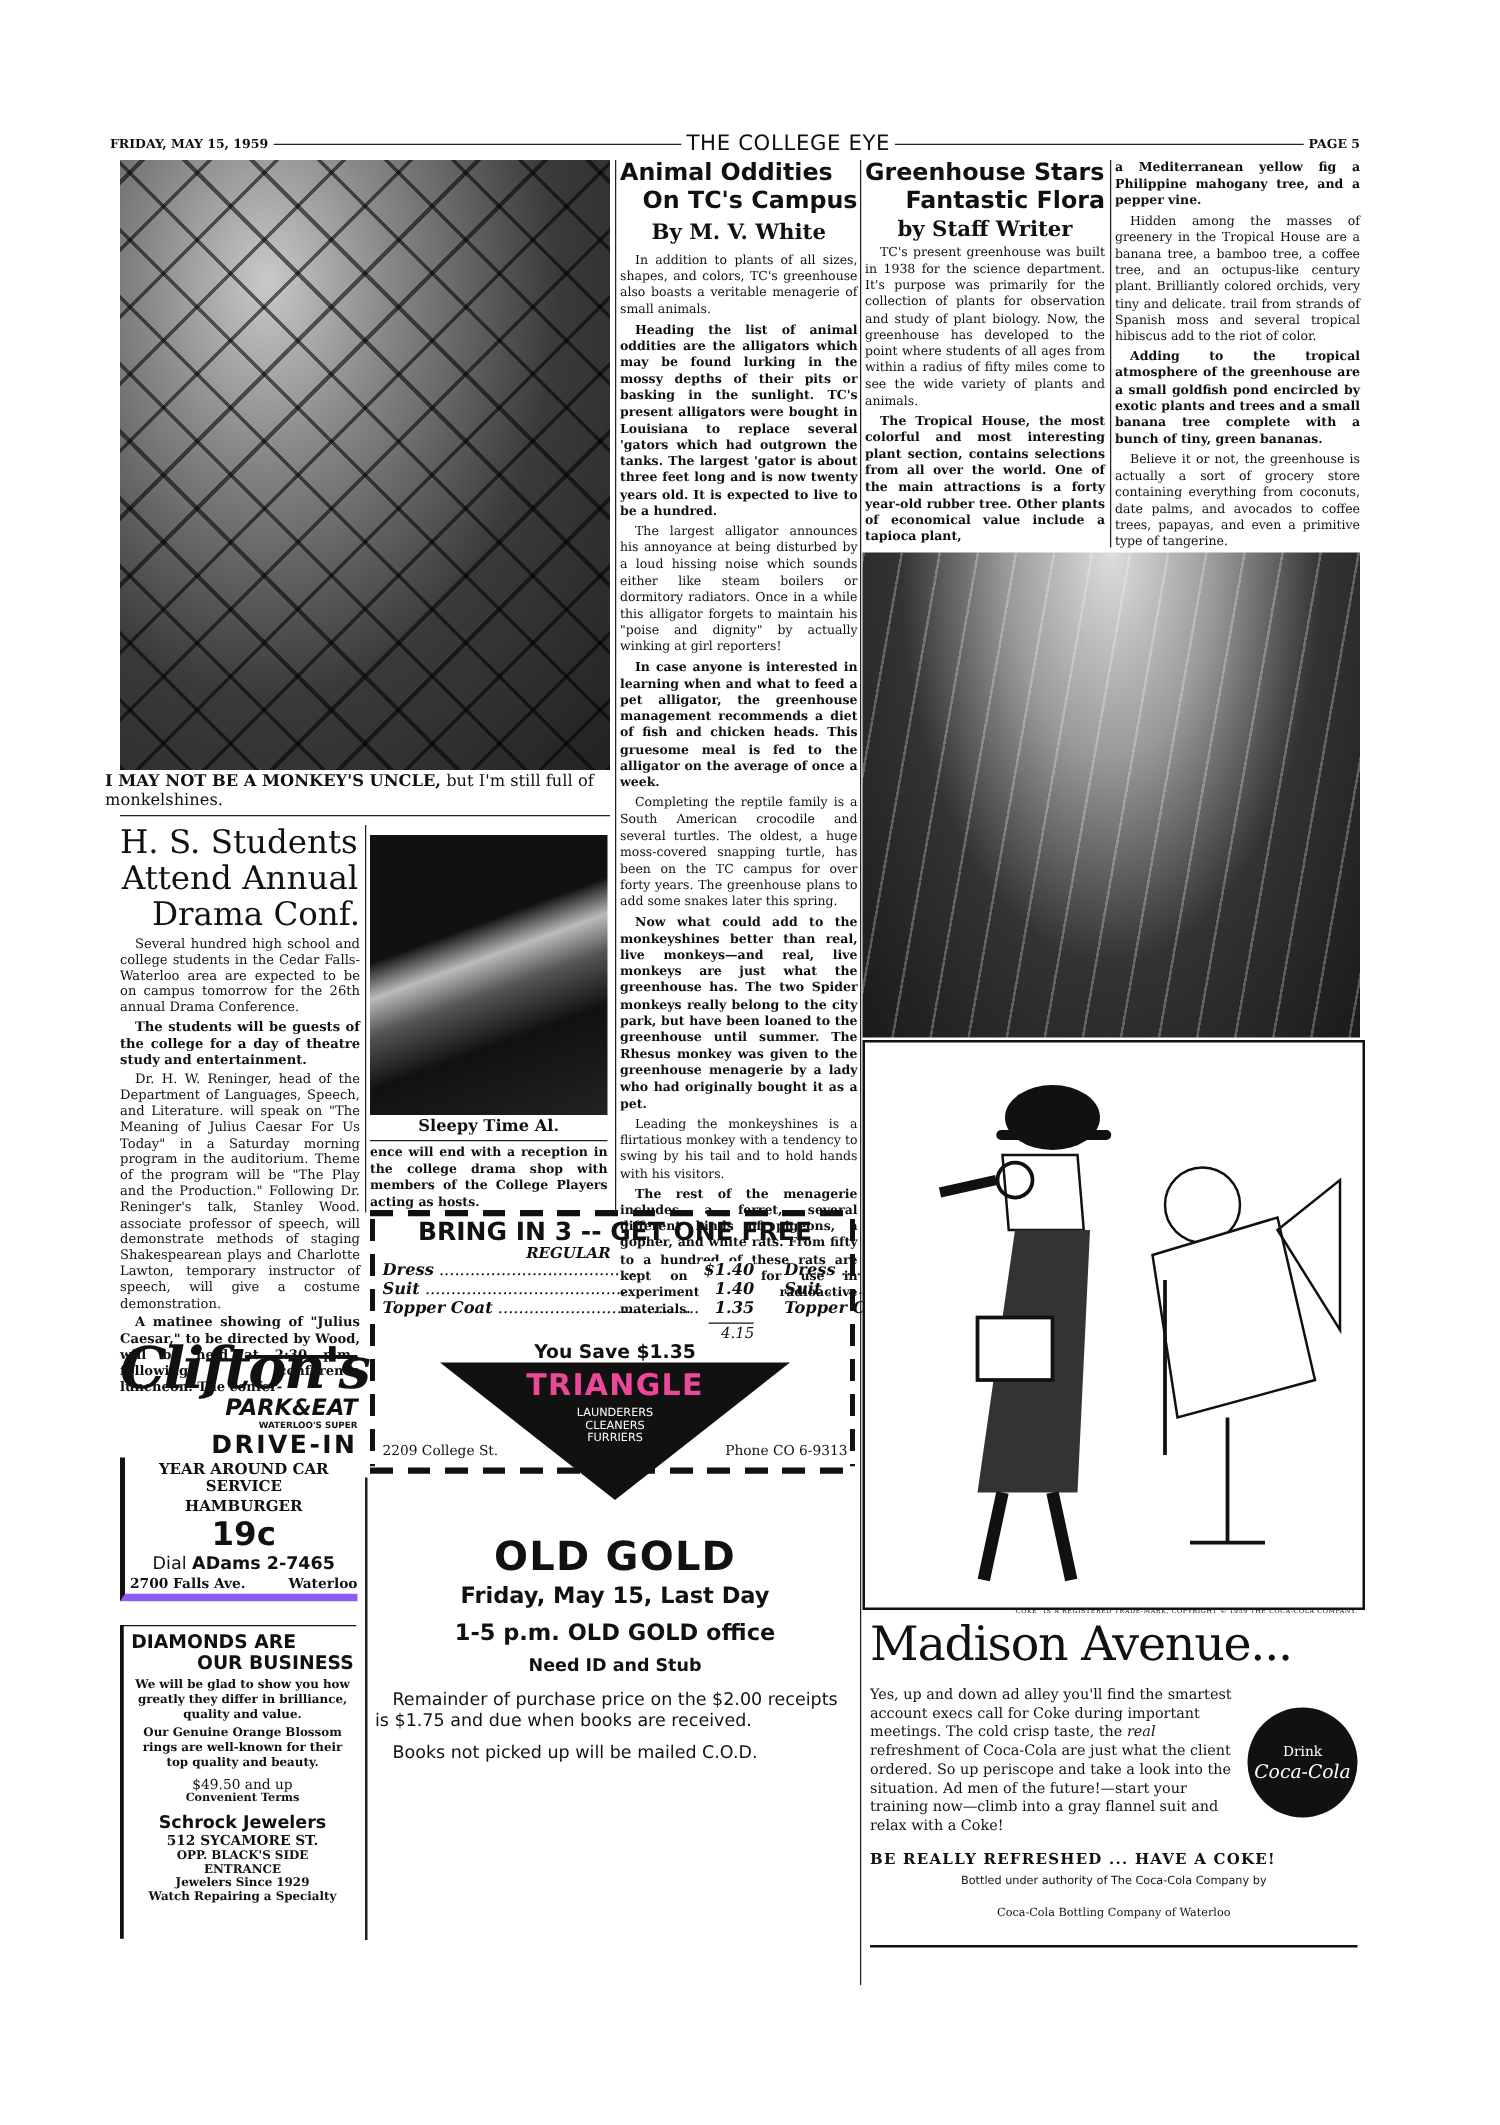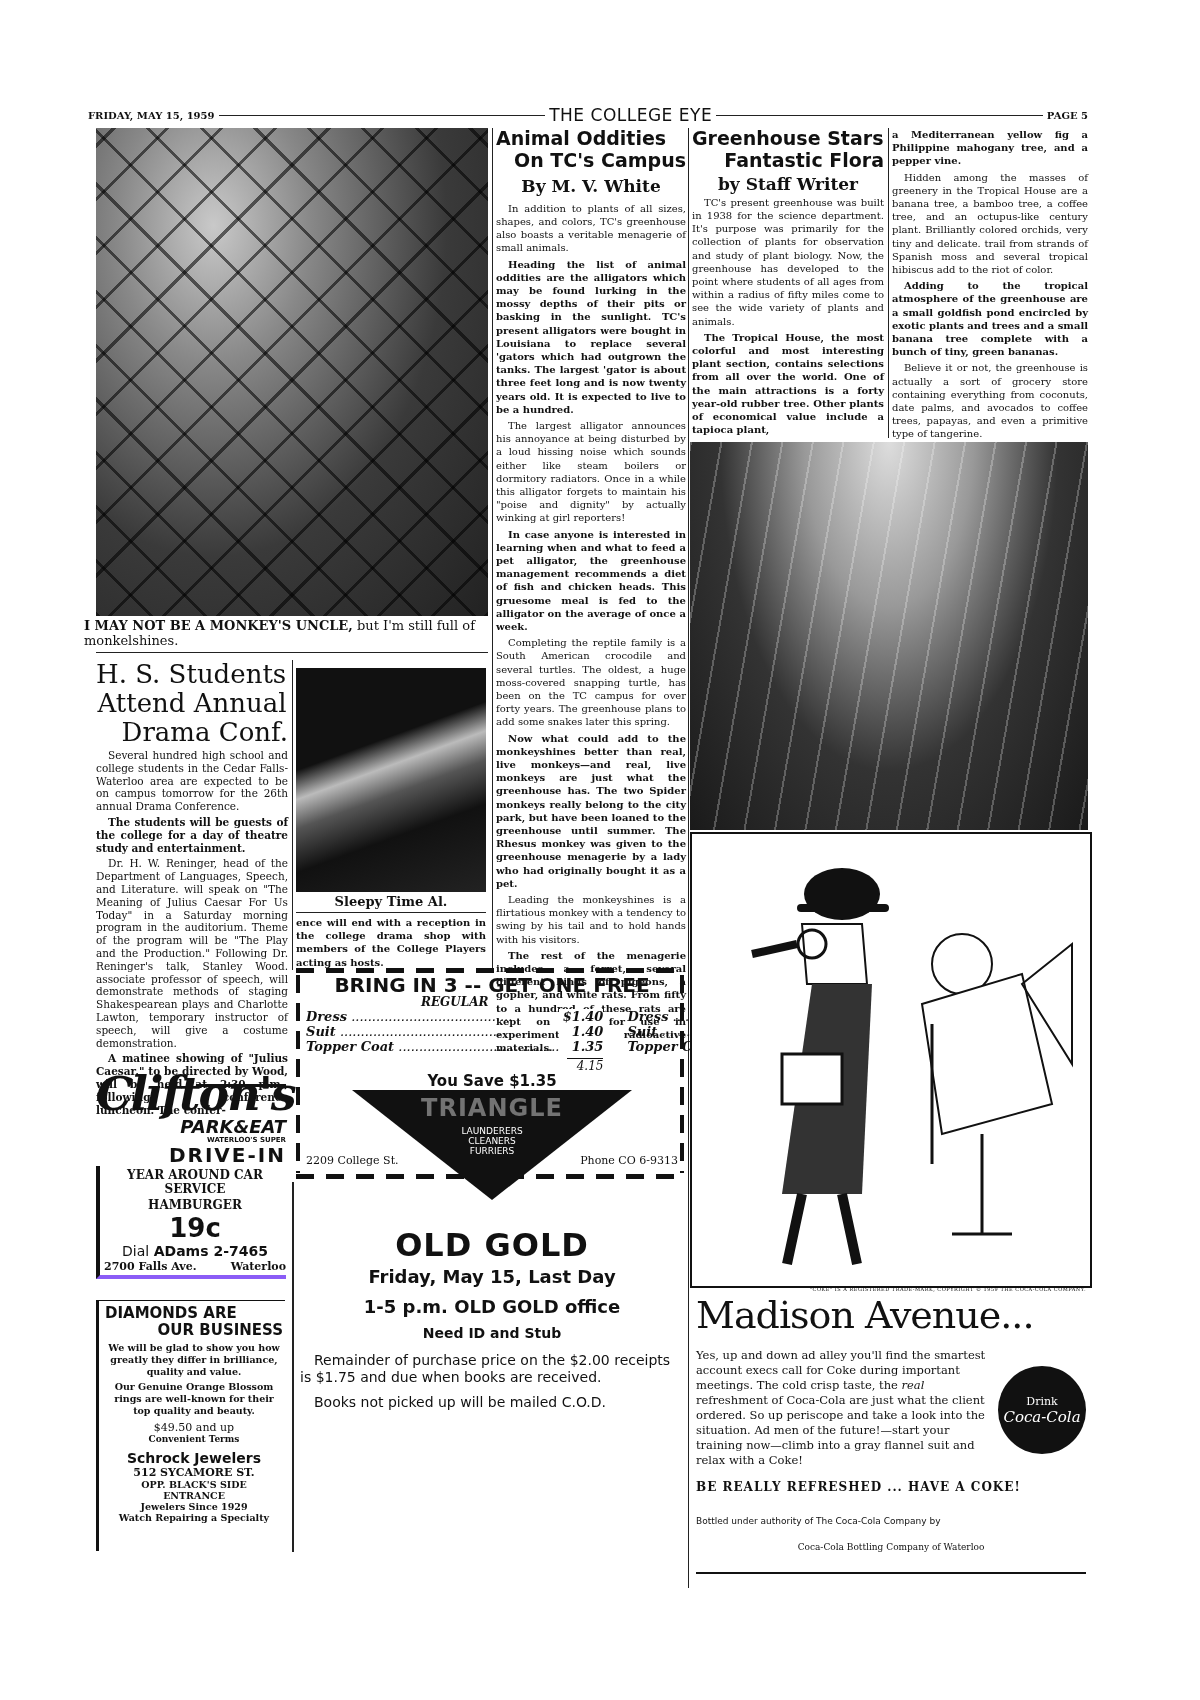--- a/index.html
+++ b/index.html
@@ -117,21 +117,21 @@
 <div class="abs sleepy" style="left:296px;top:894px;width:190px;">Sleepy Time Al.</div>
 <div class="abs hrule" style="left:296px;top:912px;width:190px;height:1px;"></div>
 <div class="abs col-text" style="left:296px;top:916px;width:190px;font-weight:bold;">ence will end with a reception in the college drama shop with members of the College Players acting as hosts.</div>
 
 <div class="abs" style="left:96px;top:1070px;width:190px;height:230px;">
   <div style="font-family:'DejaVu Serif',serif;font-style:italic;font-weight:bold;font-size:46px;line-height:48px;letter-spacing:-2px;">Clifton's</div>
   <div style="position:absolute;left:100px;top:14px;width:90px;border-top:3px solid #111;"></div>
   <div style="text-align:right;font-family:'DejaVu Sans',sans-serif;font-weight:bold;font-style:italic;font-size:18px;line-height:18px;">PARK&amp;EAT</div>
   <div style="text-align:right;font-family:'DejaVu Sans',sans-serif;font-weight:bold;font-size:7px;">WATERLOO'S SUPER</div>
   <div style="text-align:right;font-family:'DejaVu Sans',sans-serif;font-weight:bold;font-size:20px;line-height:22px;letter-spacing:2px;">DRIVE-IN</div>
-  <div style="border-left:4px solid #111;border-bottom:4px solid #8b5cf6;padding:2px 0 2px 4px;text-align:center;">
+  <div style="border-left:4px solid #111;border-bottom:6px solid #8b5cf6;padding:2px 0 2px 4px;text-align:center;">
     <div style="font-weight:bold;font-size:12px;line-height:14px;">YEAR AROUND CAR SERVICE</div>
     <div style="font-weight:bold;font-size:12px;line-height:18px;">HAMBURGER</div>
     <div style="font-family:'DejaVu Sans',sans-serif;font-weight:bold;font-size:26px;line-height:28px;">19c</div>
     <div style="font-family:'DejaVu Sans',sans-serif;font-size:14px;line-height:18px;">
       <span>Dial</span>
       <b>ADams 2-7465</b>
     </div>
     <div style="display:flex;justify-content:space-between;font-weight:bold;font-size:11px;">
       <span>2700 Falls Ave.</span>
       <span>Waterloo</span>
@@ -192,21 +192,21 @@
       <div class="price-row">
           <span class="lbl">Topper Coat</span>
           <span class="val">FREE</span>
         </div>
       <div style="text-align:right;font-size:12px;border-top:1px solid #111;width:36px;margin-left:auto;margin-top:4px;">2.80</div>
     </div>
   </div>
   <div class="head-sans" style="font-size:15px;">You Save $1.35</div>
   <div style="position:relative;height:110px;display:flex;justify-content:center;">
     <div class="triangle"></div>
-    <div style="position:absolute;top:4px;left:0;right:0;text-align:center;color:#737373;font-family:'DejaVu Sans',sans-serif;font-weight:bold;font-size:24px;letter-spacing:1px;">TRIANGLE</div>
+    <div style="position:absolute;top:4px;left:0;right:0;text-align:center;color:#ec4899;font-family:'DejaVu Sans',sans-serif;font-weight:bold;font-size:24px;letter-spacing:1px;">TRIANGLE</div>
     <div style="position:absolute;top:36px;left:0;right:0;text-align:center;color:#fff;font-family:'DejaVu Sans',sans-serif;font-size:9px;line-height:10px;">
       <div>LAUNDERERS</div>
       <div>CLEANERS</div>
       <div>FURRIERS</div>
     </div>
     <div style="position:absolute;left:0;top:64px;font-size:11px;">2209 College St.</div>
     <div style="position:absolute;right:0;top:64px;font-size:11px;">Phone CO 6-9313</div>
   </div>
 </div>
 
@@ -244,15 +244,15 @@
   <div style="display:flex;gap:8px;margin-top:10px;">
     <div style="flex:1;font-size:11.5px;line-height:15px;">
       <span>Yes, up and down ad alley you'll find the smartest account execs call for Coke during important meetings. The cold crisp taste, the </span><i>real</i><span> refreshment of Coca-Cola are just what the client ordered. So up periscope and take a look into the situation. Ad men of the future!—start your training now—climb into a gray flannel suit and relax with a Coke!</span>
     </div>
     <div class="coke-logo" style="margin-top:18px;">
       <span style="font-size:11px;">Drink</span>
       <span style="font-family:'DejaVu Serif',serif;font-style:italic;font-size:15px;">Coca-Cola</span>
     </div>
   </div>
   <div style="font-weight:bold;font-size:12px;letter-spacing:1px;margin-top:12px;">BE REALLY REFRESHED ... HAVE A COKE!</div>
-  <div style="font-family:'DejaVu Sans',sans-serif;font-size:9px;text-align:left;margin-top:22px;">Bottled under authority of The Coca-Cola Company by</div>
+  <div style="font-family:'DejaVu Sans',sans-serif;font-size:9px;text-align:center;margin-top:6px;">Bottled under authority of The Coca-Cola Company by</div>
   <div style="font-size:9px;text-align:center;margin-top:16px;padding-bottom:20px;border-bottom:2px solid #111;">Coca-Cola Bottling Company of Waterloo</div>
 </div>
 
 </body></html>

